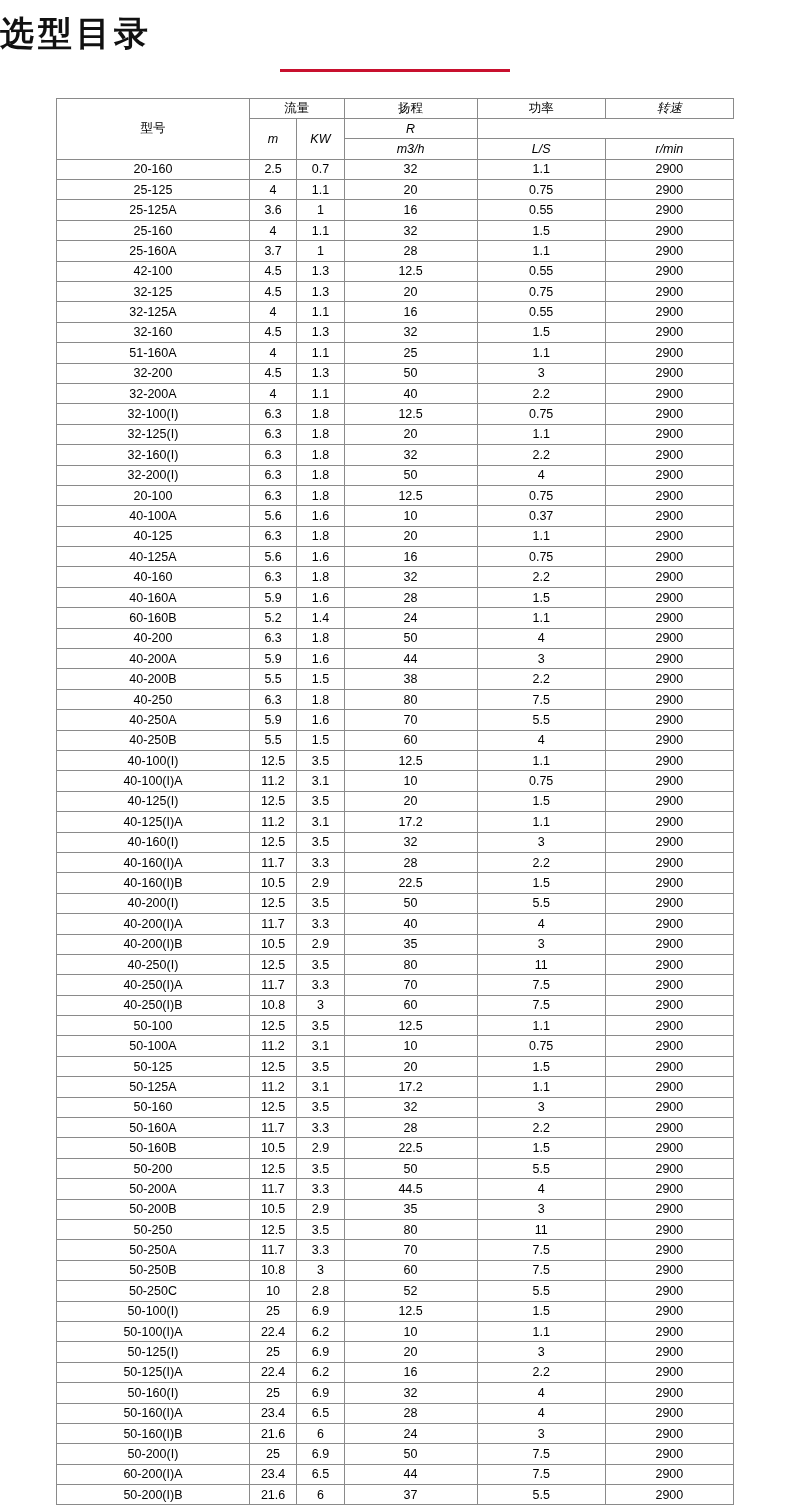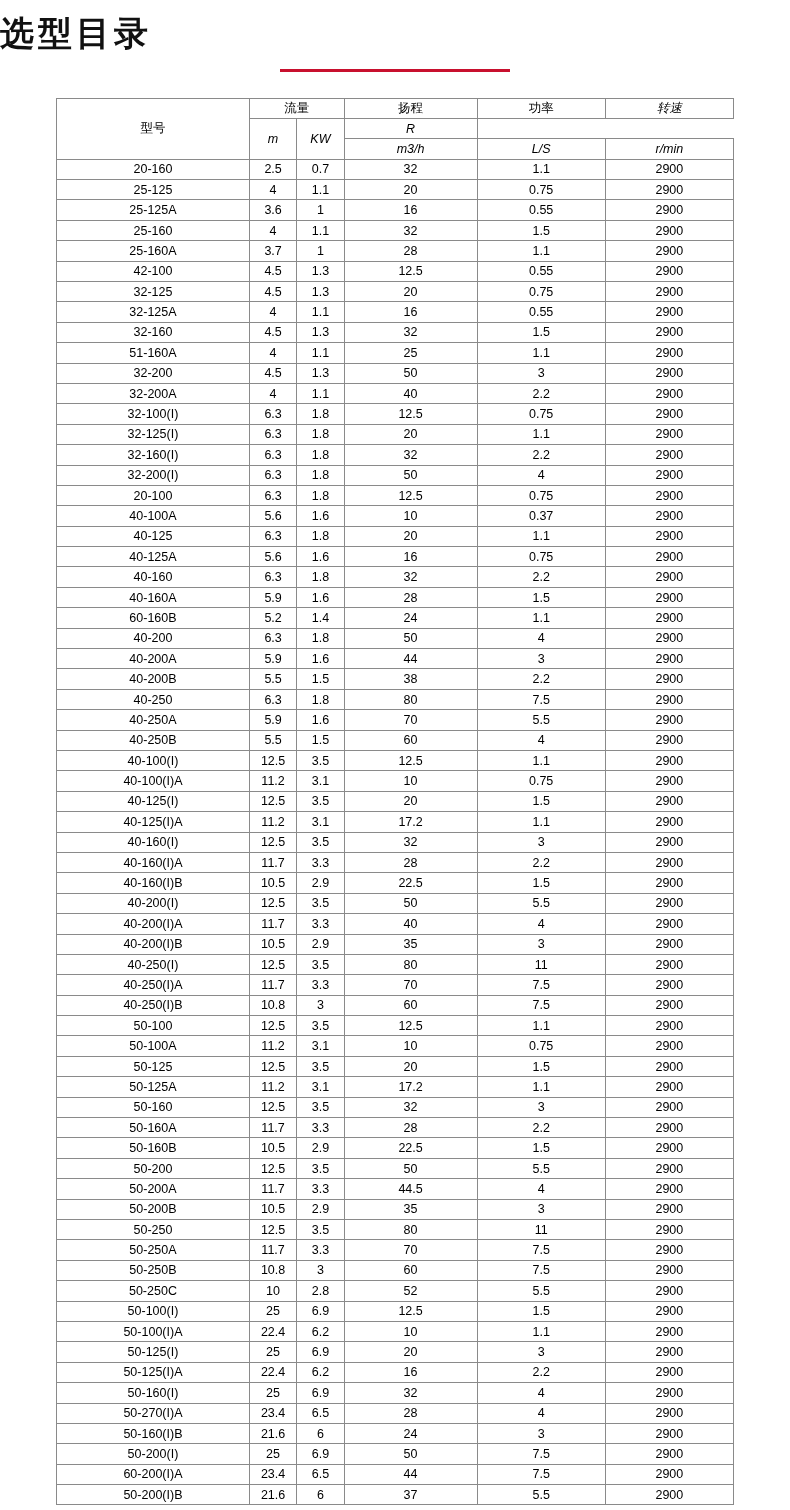--- a/index.html
+++ b/index.html
@@ -585,21 +585,21 @@
           </tr>
           <tr>
             <td class="col-model cell-strong">50-160(I)</td>
             <td class="col-m3h cell-strong">25</td>
             <td class="col-ls cell-strong">6.9</td>
             <td class="col-head cell-strong">32</td>
             <td class="col-power cell-strong">4</td>
             <td class="col-speed cell-strong">2900</td>
           </tr>
           <tr>
-            <td class="col-model cell-strong">50-270(I)A</td>
+            <td class="col-model cell-strong">50-160(I)A</td>
             <td class="col-m3h cell-strong">23.4</td>
             <td class="col-ls cell-strong">6.5</td>
             <td class="col-head cell-strong">28</td>
             <td class="col-power cell-strong">4</td>
             <td class="col-speed cell-strong">2900</td>
           </tr>
           <tr>
             <td class="col-model cell-strong">50-160(I)B</td>
             <td class="col-m3h cell-strong">21.6</td>
             <td class="col-ls cell-strong">6</td>

